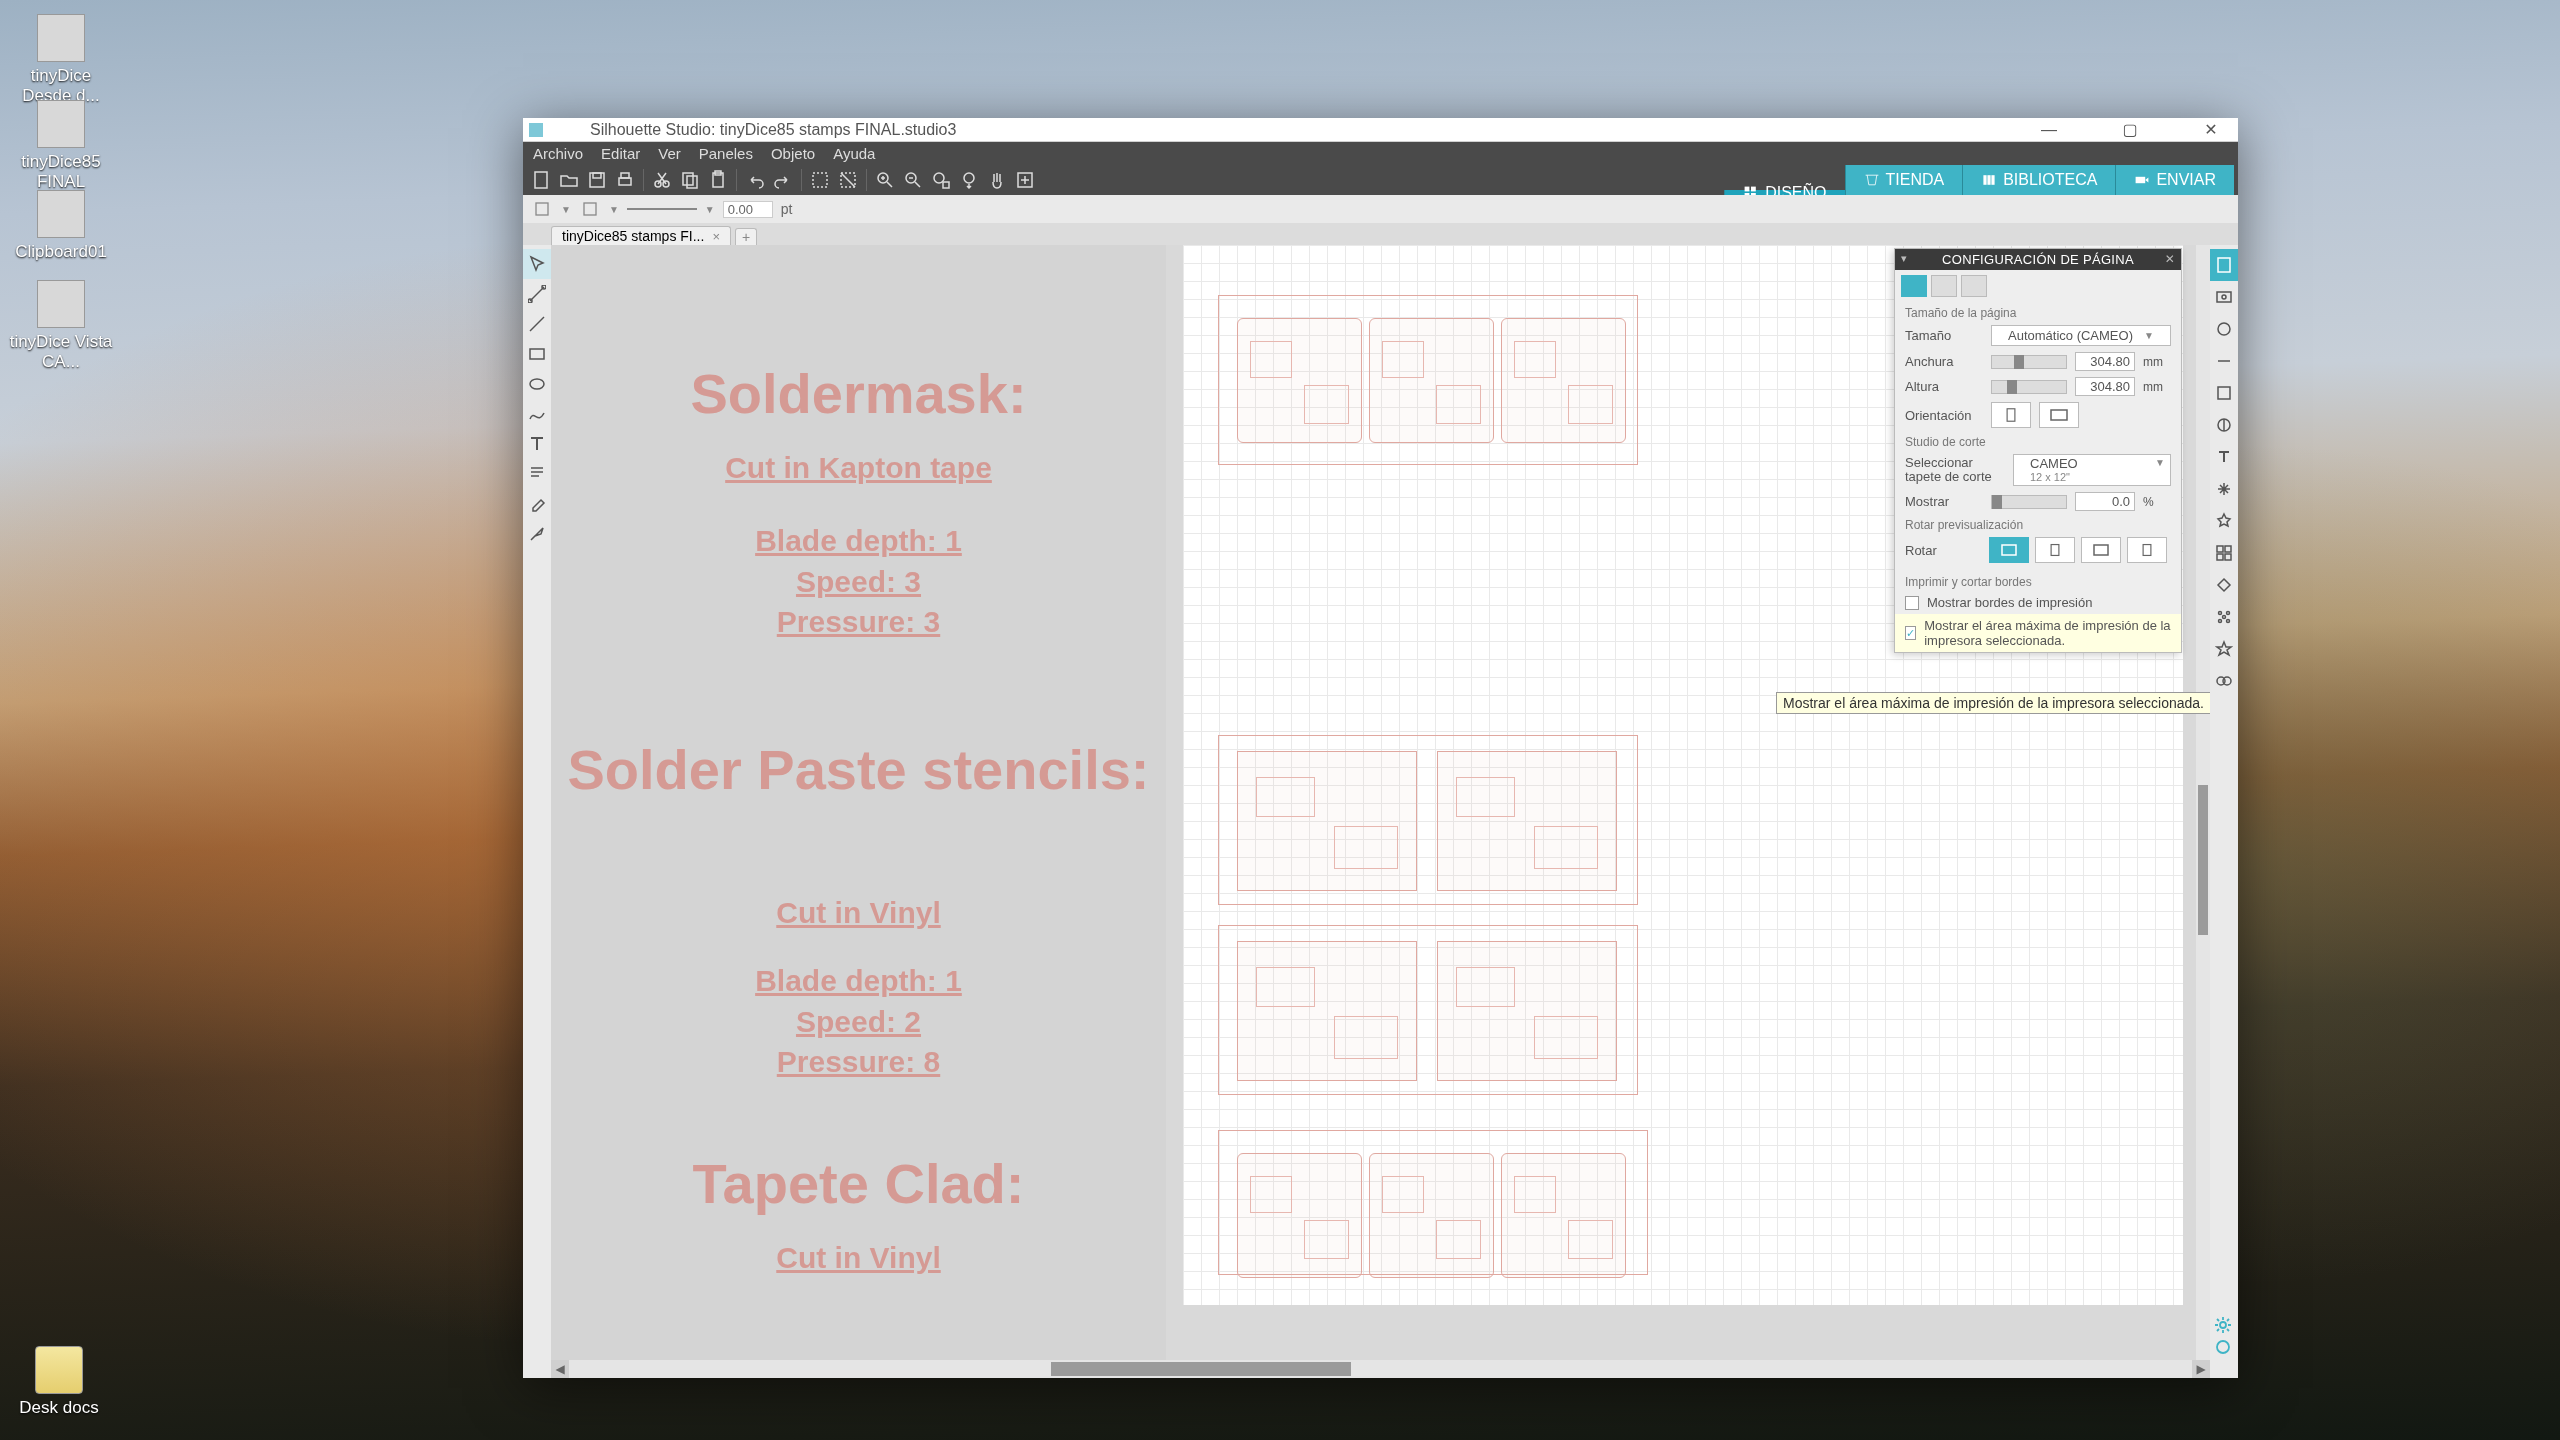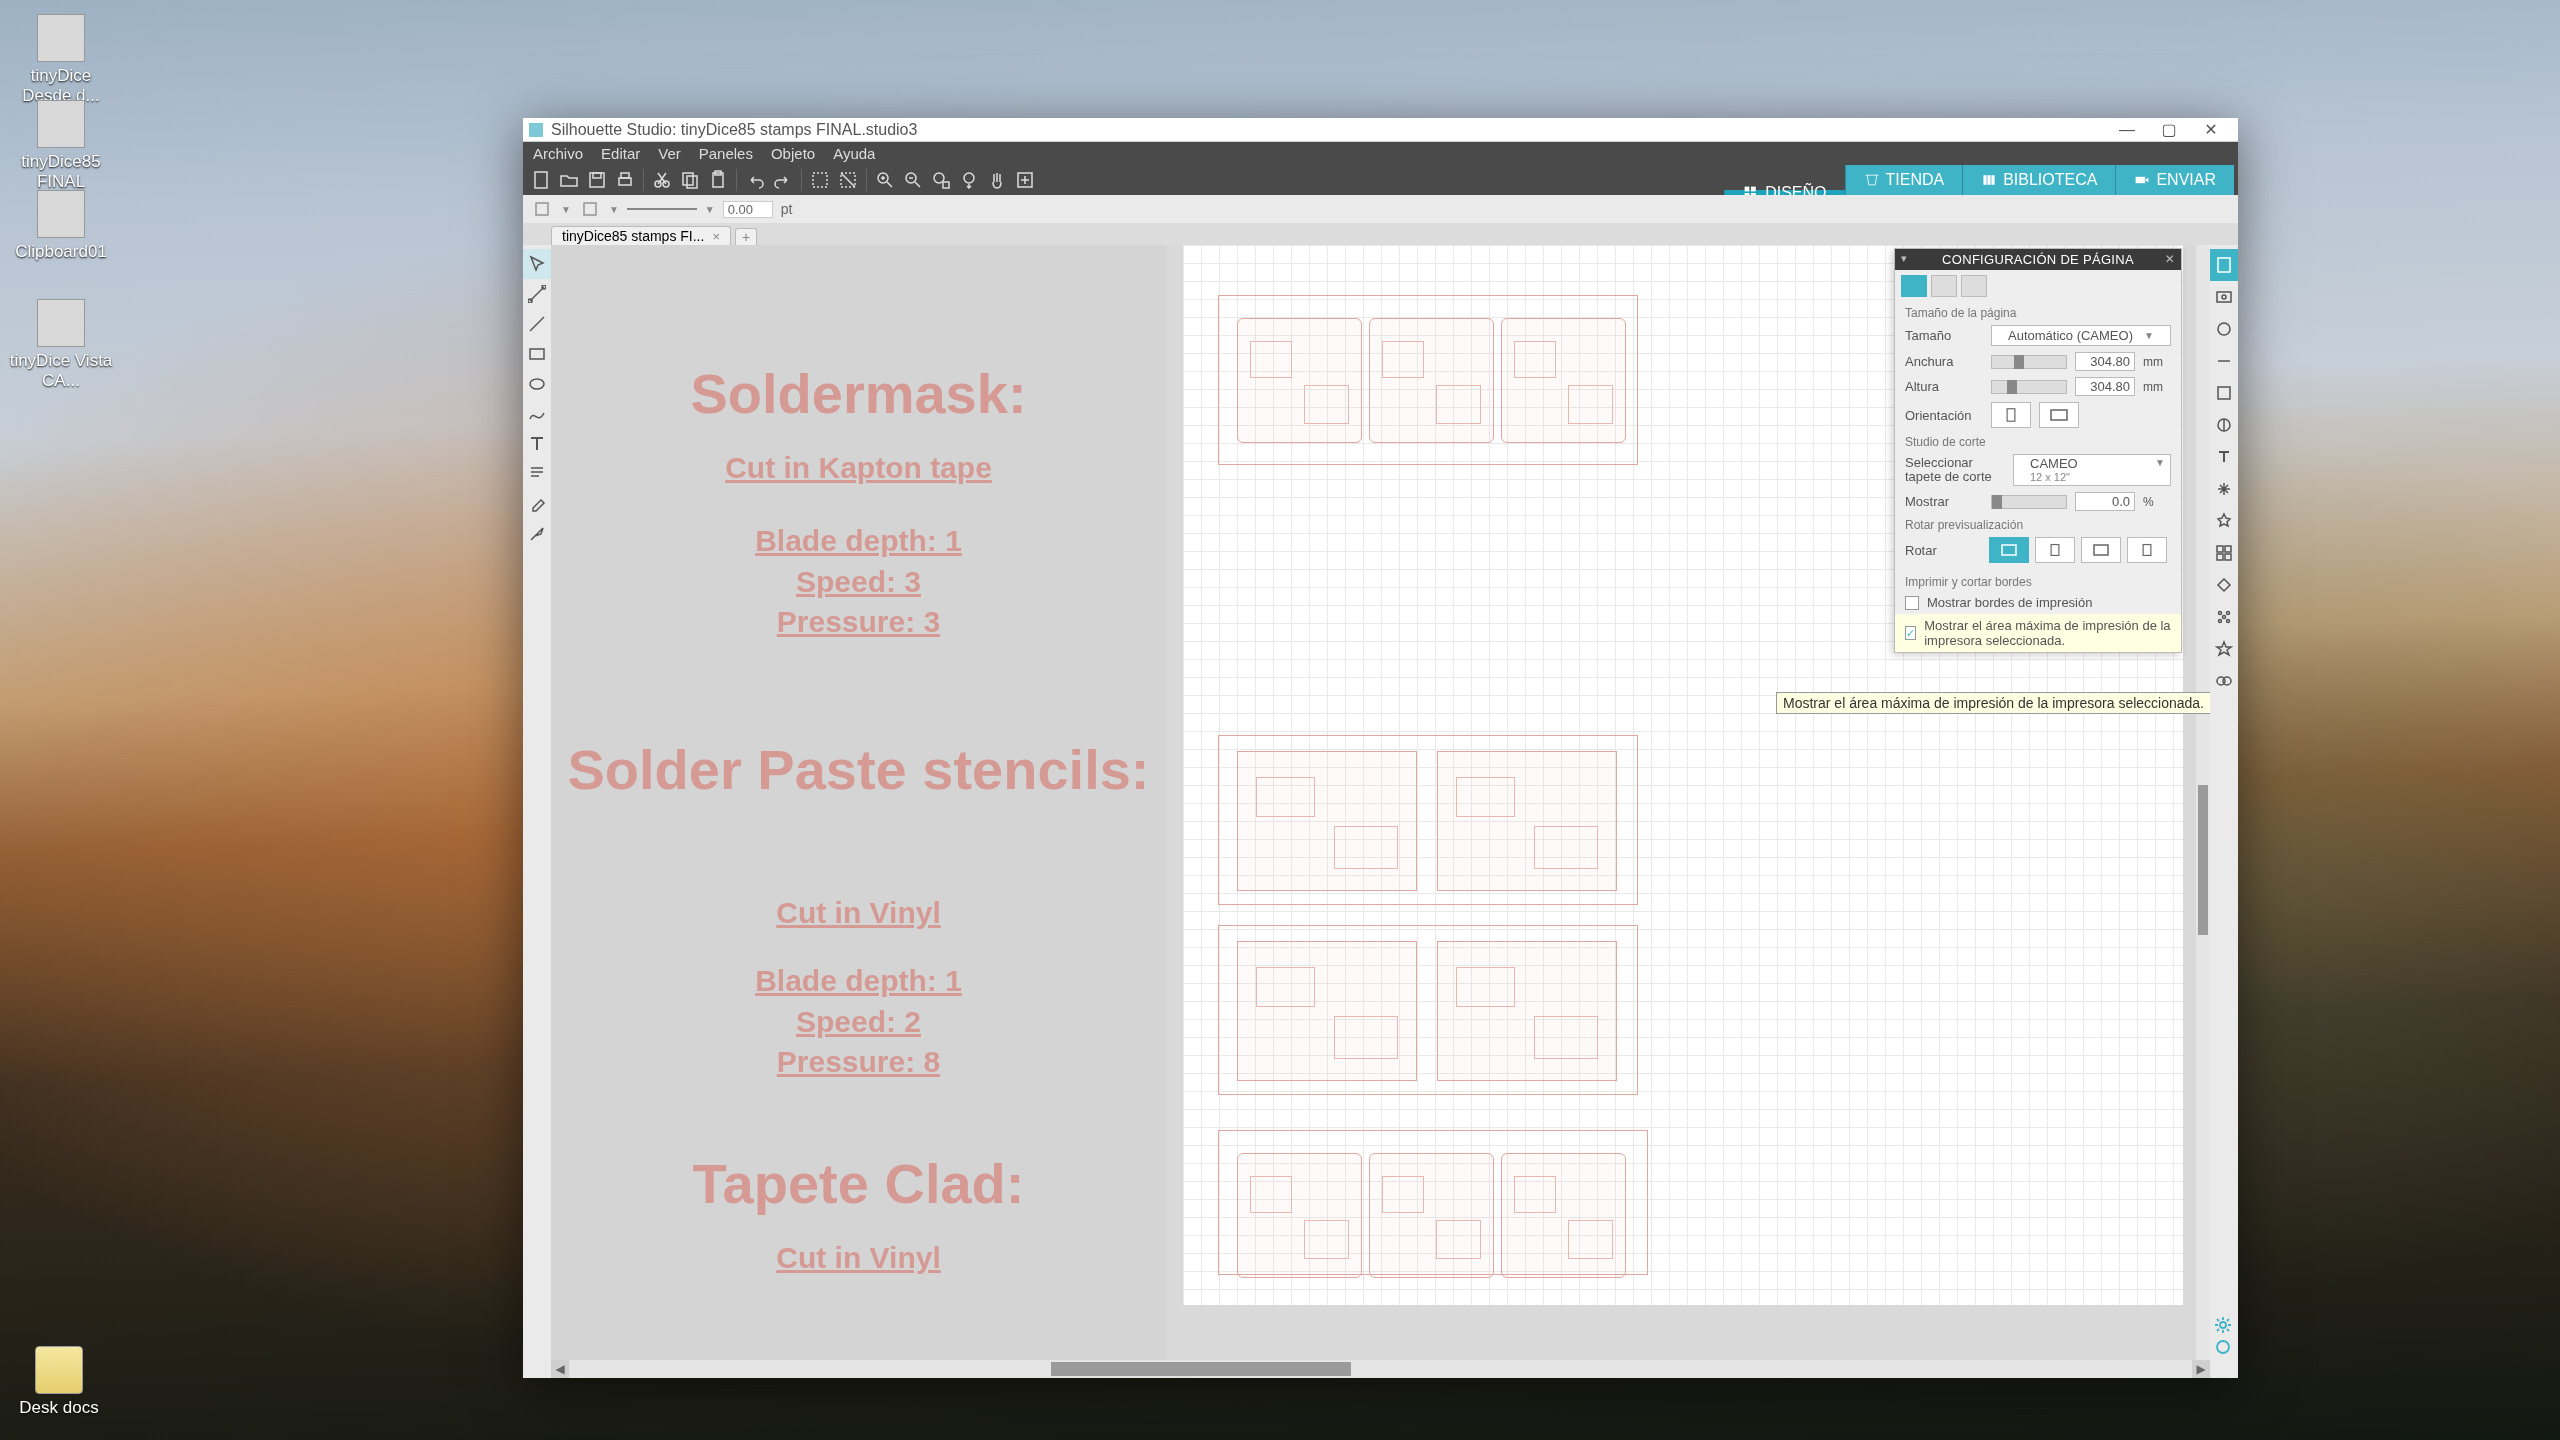--- a/index.html
+++ b/index.html
@@ -12,28 +12,28 @@
   position: absolute; inset: 0;
   background:
     radial-gradient(ellipse 1400px 900px at 25% 55%, rgba(200,120,60,.55), transparent 62%),
     radial-gradient(ellipse 1000px 700px at 88% 60%, rgba(90,110,80,.4), transparent 60%),
     linear-gradient(178deg, #9db1c3 0%, #b7c4d3 14%, #c7cfd8 29%, #c2a27a 46%, #8b5a32 56%, #3b2d1f 71%, #121812 100%);
 }
 .desk-icon { position: absolute; width: 110px; text-align: center; color: #fff; font-size: 17px; text-shadow: 0 1px 2px #000; }
 .desk-icon .ico { width: 48px; height: 48px; margin: 0 auto 4px; background: #d8d8d8; border: 1px solid #999; }
 .desk-icon .ico.folder { background: linear-gradient(#f4e7a0,#e5ce6e); border-radius: 4px; }
 .di1 { top: 14px; left: 6px; } .di2 { top: 100px; left: 6px; } .di3 { top: 190px; left: 6px; }
-.di4 { top: 280px; left: 6px; margin-top: 19px; } .di5 { top: 1346px; left: 4px; }
+.di4 { top: 280px; left: 6px; } .di5 { top: 1346px; left: 4px; }
 
 .win {
   position: absolute; left: 523px; top: 118px; width: 1715px; height: 1260px;
   background: #fff; box-shadow: 0 10px 50px rgba(0,0,0,.5);
   display: flex; flex-direction: column;
 }
-.titlebar { height: 24px; background: #fff; display: flex; align-items: center; font-size: 16px; color: #555; padding: 0 6px; border-bottom: 1px solid #d0d0d0; }
+.titlebar { height: 24px; background: #fff; display: flex; align-items: center; font-size: 16px; color: #555; padding: 0 6px; border-bottom: 1px solid #d0d0d0; gap: 39px; }
 .titlebar .t-icon { width: 14px; height: 14px; background: #7ec8d8; margin-right: 8px; }
 .titlebar .spacer { flex: 1; }
 .winbtn { width: 42px; height: 22px; display: flex; align-items: center; justify-content: center; color: #555; }
 .menubar { height: 23px; background: #4a4a4a; color: #ddd; display: flex; align-items: center; gap: 18px; padding: 0 10px; font-size: 15px; }
 .menubar span { cursor: default; }
 .toolbar1 { height: 30px; background: #4a4a4a; display: flex; align-items: center; padding: 0 4px; }
 .tb-ic { width: 28px; height: 28px; display: flex; align-items: center; justify-content: center; color: #ddd; }
 .tb-ic svg { width: 20px; height: 20px; fill: none; stroke: #ddd; stroke-width: 1.5; }
 .tb-sep { width: 1px; height: 22px; background: #666; margin: 0 4px; }
 .mode-tabs { margin-left: auto; display: flex; height: 30px; }

